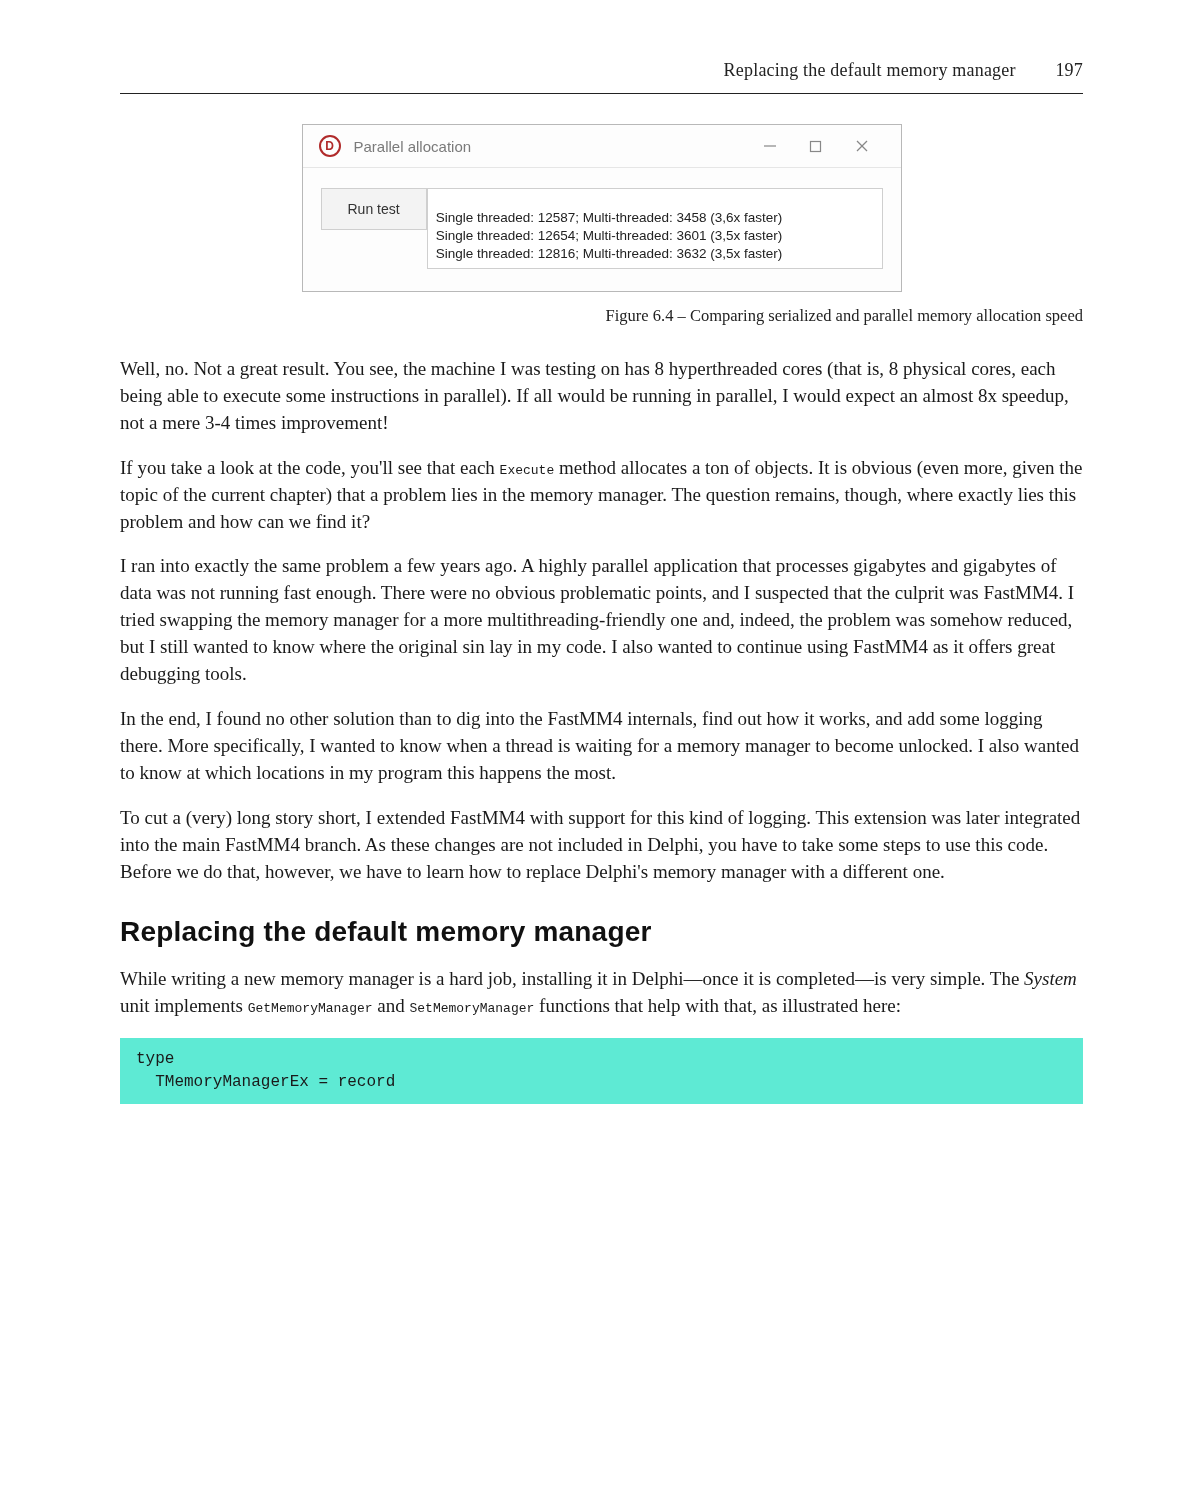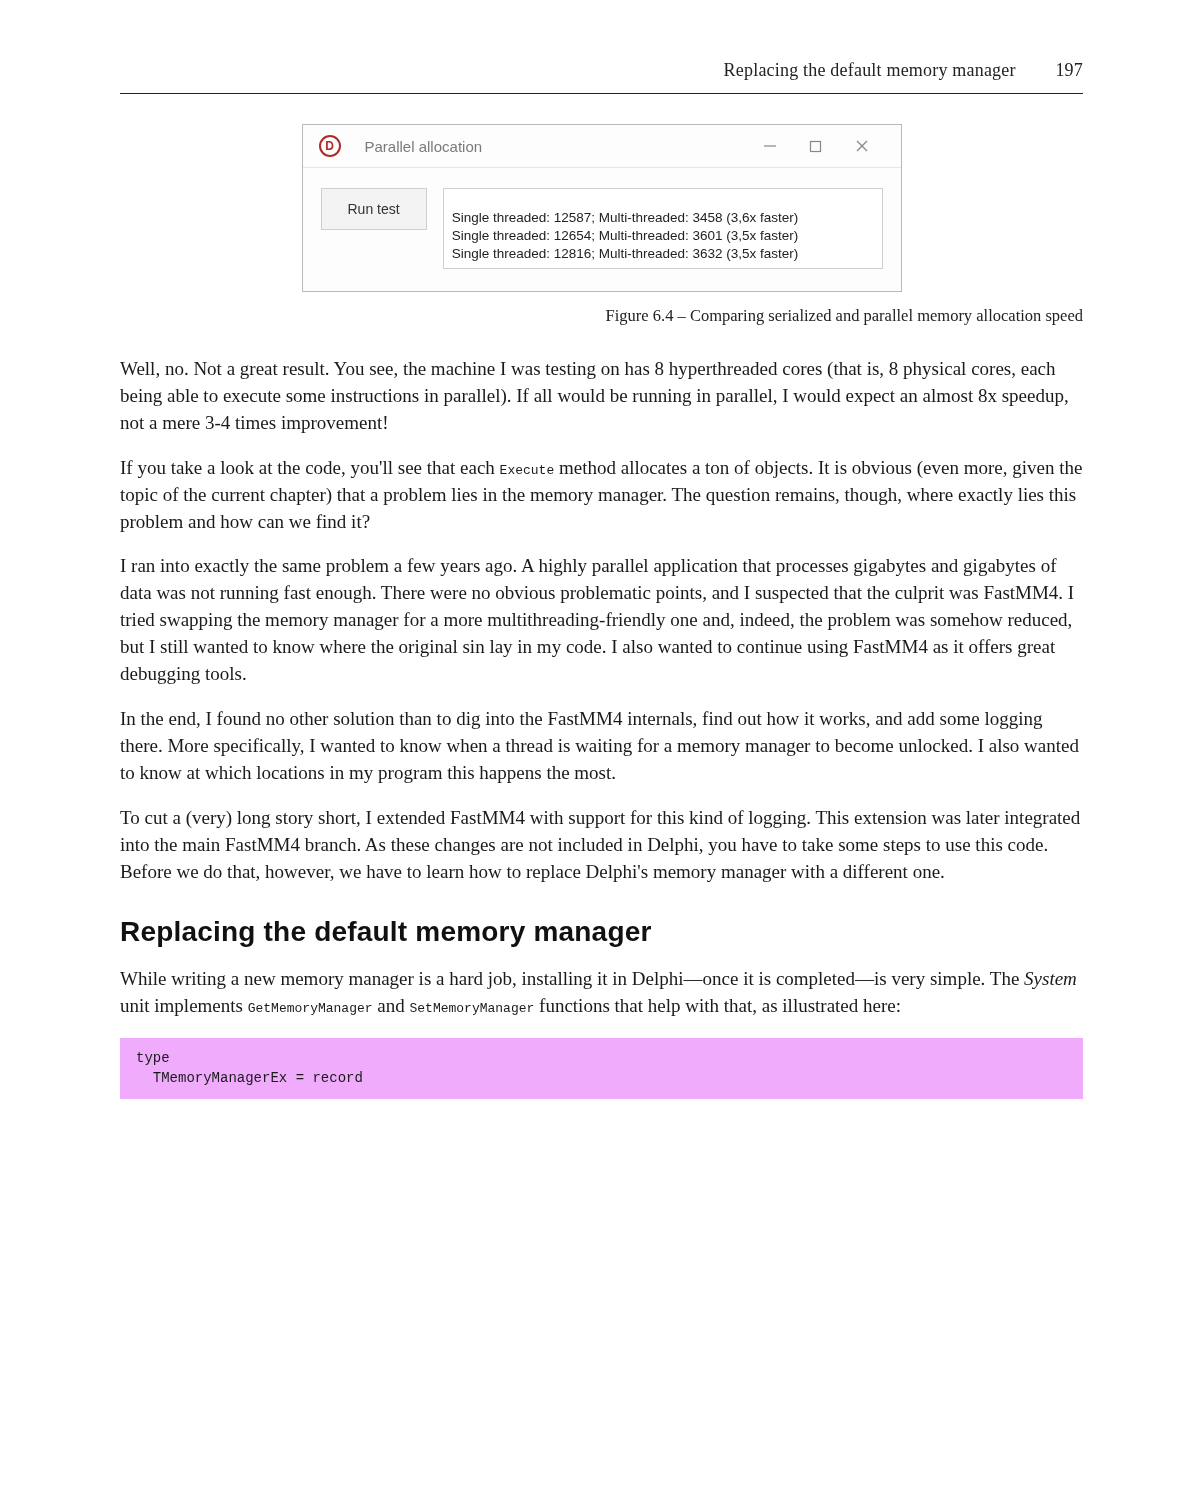--- a/index.html
+++ b/index.html
@@ -57,33 +57,32 @@
     justify-content: center;
     margin-right: 8px;
     flex-shrink: 0;
   }
   .win-icon-inner {
     font-weight: bold;
     color: #b02a2a;
     font-size: 12px;
     line-height: 1;
   }
-  .win-title { flex: 1; margin-left: 16px; }
+  .win-title { flex: 1; margin-left: 5px; }
   .win-ctrl {
     width: 46px;
     text-align: center;
     color: #888;
     font-size: 16px;
     font-family: "Segoe UI", sans-serif;
   }
   .win-ctrl svg { display: block; margin: 0 auto; }
   .win-client {
     display: flex;
     padding: 20px 18px 22px 18px;
-    gap: 16px;
     font-family: "Segoe UI", Tahoma, sans-serif;
   }
   .btn {
     background: #f3f3f3;
     border: 1px solid #cfcfcf;
     color: #333;
     font-size: 14px;
     padding: 6px 26px;
     height: 28px;
     box-sizing: content-box;
@@ -121,23 +120,23 @@
   em { font-style: italic; }
   h2.section {
     font-family: "Myriad Pro", "Segoe UI", Arial, sans-serif;
     font-weight: 700;
     font-size: 28px;
     margin: 30px 0 18px 0;
     color: #111;
     letter-spacing: 0.2px;
   }
   .codeblock {
-    background: #f0abfc;
+    background: #5eead4;
     font-family: "Courier New", Courier, monospace;
-    font-size: 14px;
+    font-size: 16px;
     padding: 10px 16px;
     line-height: 1.45;
     white-space: pre;
     margin-top: 12px;
   }
 </style>
 </head>
 <body>
 
 <div class="page">

